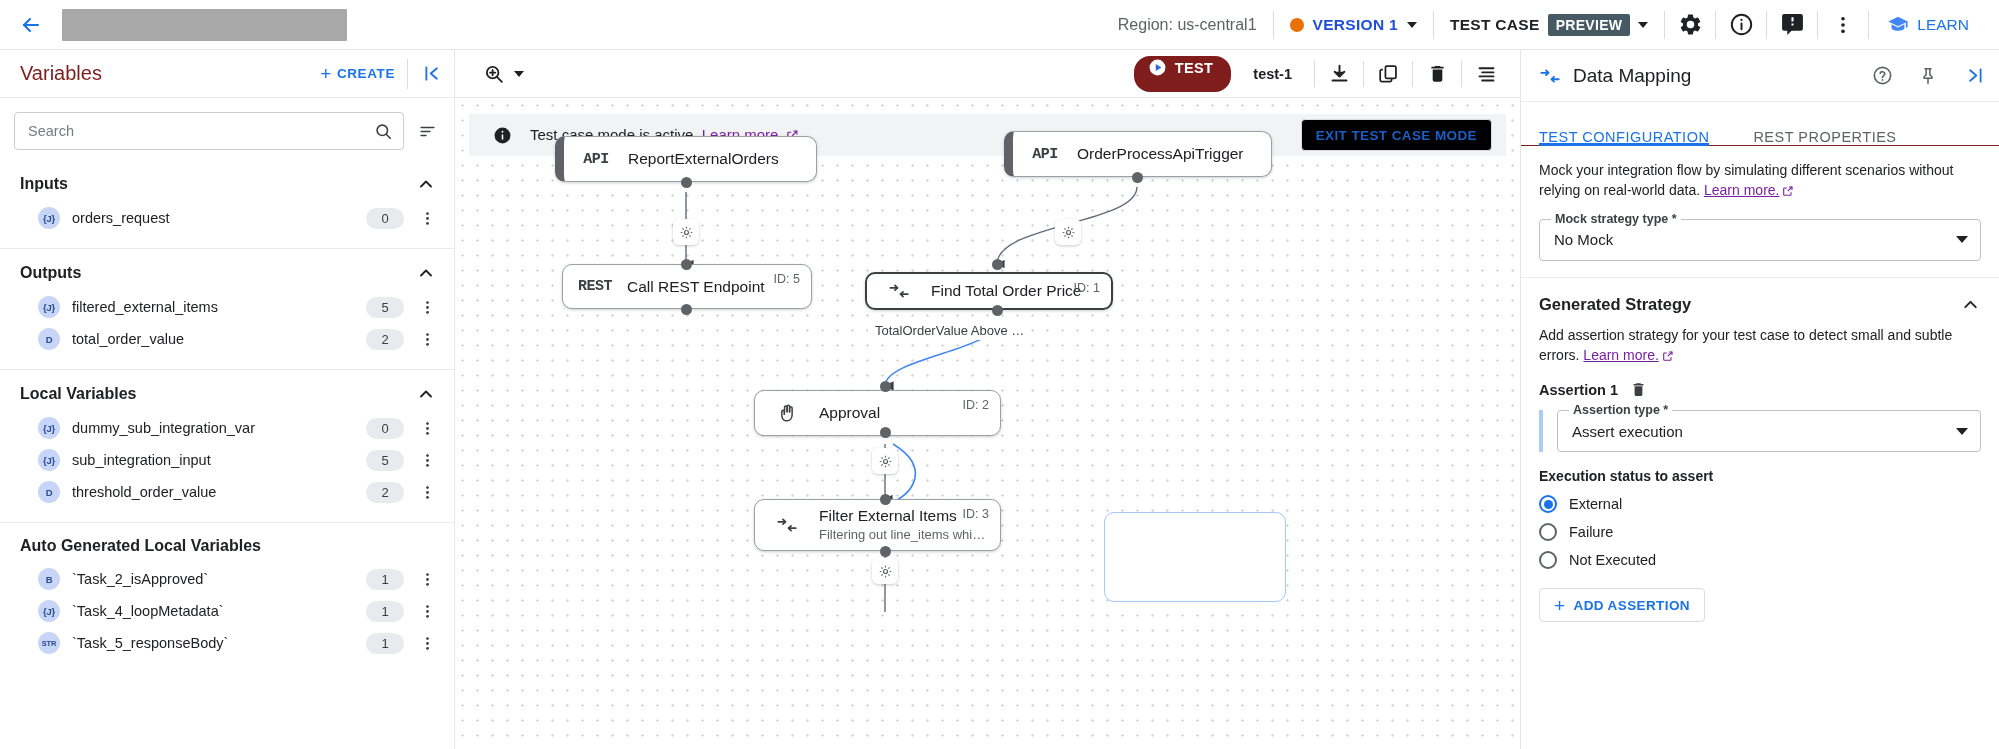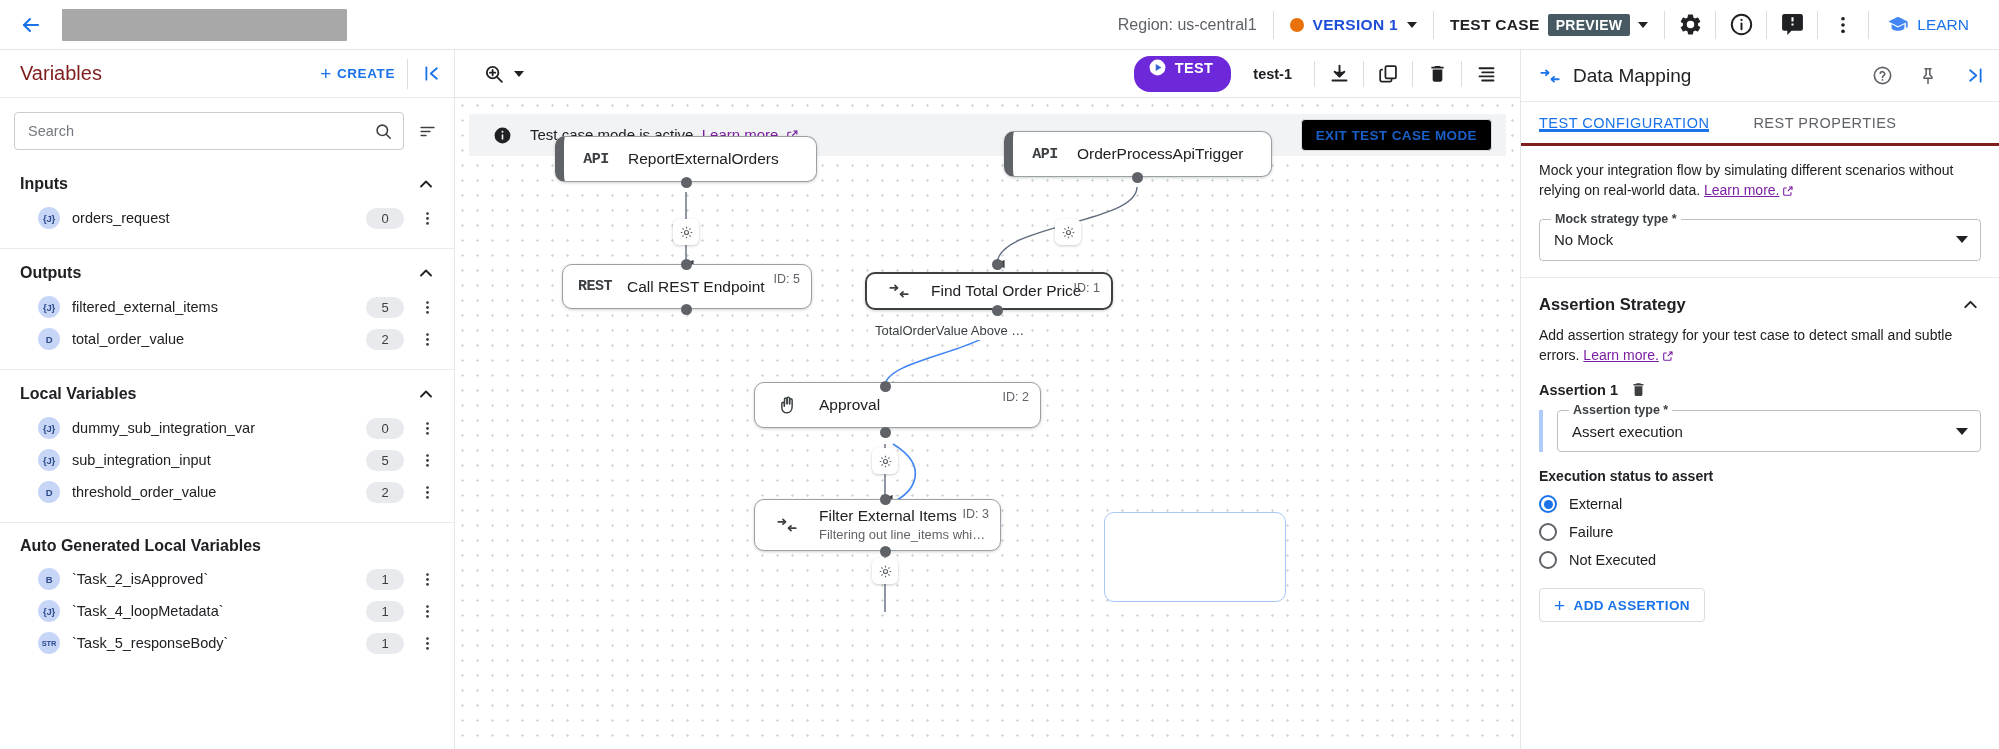--- a/index.html
+++ b/index.html
@@ -114,21 +114,21 @@
 
   
   .canvas-col { flex: 1 1 auto; display: flex; flex-direction: column; min-width: 0; background: #fff; }
   .canvas-toolbar {
     height: 48px; flex: 0 0 48px; display: flex; align-items: center;
     border-bottom: 1px solid #e4e6e8; padding: 0 10px 0 20px;
   }
   .zoom-ctl { display: flex; align-items: center; gap: 9px; cursor: pointer; padding: 0 8px; }
   .ct-spacer { flex: 1 1 auto; }
   .test-btn {
-    display: flex; align-items: center; gap: 8px; background: #6d28d9; color: #fff;
+    display: flex; align-items: center; gap: 8px; background: #7f1d1d; color: #fff;
     height: 36px; padding: 0 18px 12px 14px; border-radius: 16px; cursor: pointer;
     font-size: 14.5px; font-weight: 600; letter-spacing: .4px; white-space: nowrap;
   }
   .tcname { font-size: 14.5px; font-weight: 600; color: #202124; padding: 0 22px; white-space: nowrap; }
   .ctdiv { width: 1px; height: 26px; background: #dadce0; }
   .ct-icon { width: 48px; height: 48px; display: flex; align-items: center; justify-content: center;
              cursor: pointer; color: #202124; }
 
   .canvas {
     flex: 1 1 auto; position: relative; min-height: 0; overflow: hidden;
@@ -185,22 +185,22 @@
 
   
   .right { width: 479px; flex: 0 0 479px; border-left: 1px solid #e4e6e8;
            display: flex; flex-direction: column; background: #fff; min-height: 0; }
   .rp-head { height: 52px; flex: 0 0 52px; display: flex; align-items: center;
              padding: 0 8px 0 18px; gap: 12px; border-bottom: 1px solid #e8eaed; }
   .rp-title { font-size: 19px; color: #202124; flex: 1 1 auto; }
   .rp-ico { width: 34px; height: 34px; display: flex; align-items: center; justify-content: center;
             cursor: pointer; color: #5f6368; }
   .rp-ico.blue { color: #1a73e8; }
-  .rp-tabs { height: 44px; flex: 0 0 44px; display: flex; align-items: center;
-             border-bottom: 3px solid #7f1d1d; padding-left: 18px; }
+  .rp-tabs { height: 44px; flex: 0 0 44px; display: flex; align-items: flex-end;
+             border-bottom: 1px solid #7f1d1d; padding-left: 18px; }
   .rp-tab { display: flex; align-items: center; padding: 0 22px 0 0; margin-right: 22px;
             font-size: 14.5px; color: #5f6368; letter-spacing: .5px; cursor: pointer; position: relative; }
   .rp-tab.active { color: #1a73e8; }
   .rp-tab.active::after { content: ''; position: absolute; left: 0; right: 22px; bottom: -1px;
                           height: 3px; background: #1a73e8; }
   .rp-body { flex: 1 1 auto; overflow: hidden; }
   .rp-sec { padding: 14px 18px 16px 18px; border-bottom: 1px solid #e8eaed; }
   .rp-desc { font-size: 14px; color: #202124; line-height: 1.45; }
   .field {
     position: relative; margin-top: 16px; height: 42px; border: 1px solid #bdc1c6; border-radius: 4px;
@@ -641,21 +641,21 @@
             <div class="node-body">
               <div class="node-title">Find Total Order Price</div>
             </div>
             <div class="node-id">ID: 1</div>
           </div>
           <div class="port" style="left:523px; top:145px;"></div>
           <div class="port" style="left:523px; top:191px;"></div>
 
           <div class="edge-label" style="left:399px; top:207px;">TotalOrderValue Above …</div>
 
-          <div class="node" style="left:285px; top:268px; width:287px; height:46px;">
+          <div class="node" style="left:285px; top:276px; width:247px; height:46px;">
             <div class="node-ico">
               <svg width="21" height="21" viewBox="0 0 24 24" fill="none" stroke="currentColor" stroke-width="1.7" stroke-linecap="round" stroke-linejoin="round">
                   <path d="M8.6 11V4.9a1.45 1.45 0 112.9 0V10"></path>
                   <path d="M11.5 10V3.9a1.45 1.45 0 112.9 0V10"></path>
                   <path d="M14.4 10.4V5.6a1.45 1.45 0 112.9 0v7.6c0 4.2-2.4 7.2-5.9 7.2s-5.9-2.3-5.9-6.2V9.6a1.4 1.4 0 112.8 0V13"></path>
                 </svg>
             </div>
             <div class="node-body">
               <div class="node-title">Approval</div>
             </div>
@@ -750,21 +750,21 @@
                 </svg></span>
           </div>
           <div class="field">
             <span class="field-label">Mock strategy type *</span>
             <span class="field-val">No Mock</span>
             <span class="sel-caret"></span>
           </div>
         </div>
 
         <div class="rp-sec-head">
-          <span class="rp-sec-title">Assertion Strategy</span>
+          <span class="rp-sec-title">Generated Strategy</span>
           <span class="chev">
               <svg width="21" height="21" viewBox="0 0 24 24" fill="none" stroke="currentColor" stroke-width="2.2" stroke-linecap="round" stroke-linejoin="round">
                 <polyline points="6 15 12 9 18 15"></polyline>
               </svg>
             </span>
         </div>
         <div style="padding:10px 18px 0 18px" class="rp-desc">
           <span>Add assertion strategy for your test case to detect small and subtle errors.</span>
           <span class="tc-link">Learn more.</span><span class="ext-ico"><svg width="12" height="12" viewBox="0 0 24 24" fill="none" stroke="#7b1fa2" stroke-width="2.2">
                 <path d="M14 4h6v6"></path>

